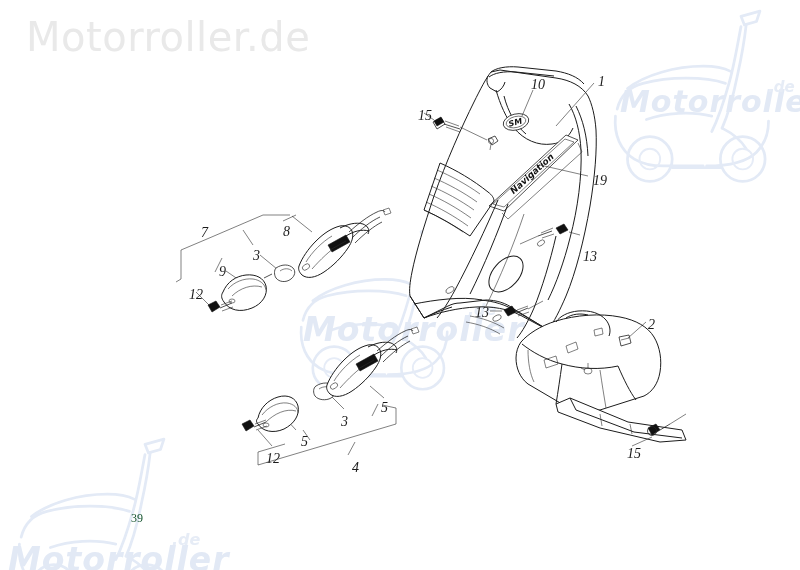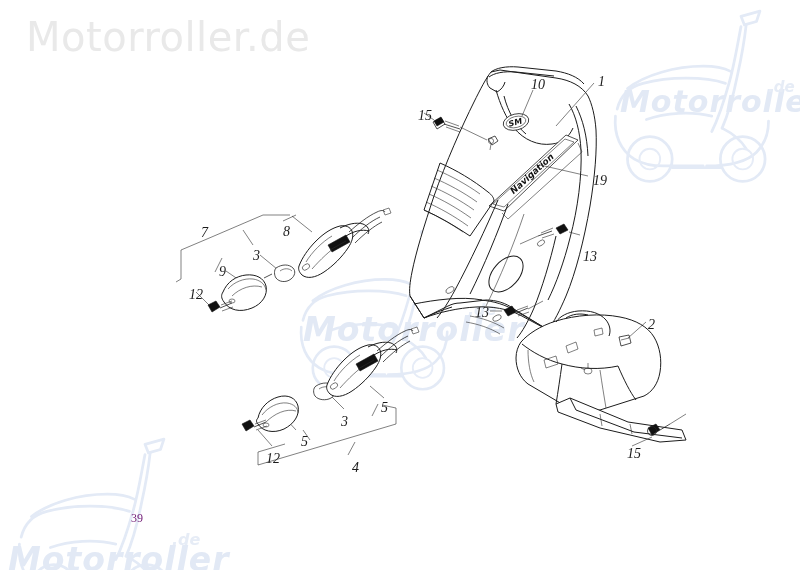--- a/index.html
+++ b/index.html
@@ -64,21 +64,21 @@
     font-size: 14px;
     font-style: italic;
     color: #1b1b1b;
     line-height: 1;
     white-space: nowrap;
   }
   .pagenum {
     position: absolute;
     font-family: "Liberation Serif", serif;
     font-size: 12px;
-    color: #701a75;
+    color: #14532d;
     white-space: nowrap;
   }
   svg { display: block; }
   .ln { fill: none; stroke: #1c1c1c; stroke-width: 1; }
   .ln-thin { fill: none; stroke: #232323; stroke-width: 0.8; }
   .ln-hair { fill: none; stroke: #2c2c2c; stroke-width: 0.6; }
   .fillw { fill: #ffffff; stroke: #1c1c1c; stroke-width: 1; }
   .fillw-thin { fill: #ffffff; stroke: #222; stroke-width: 0.8; }
   .dark { fill: #111; stroke: #111; stroke-width: 0.6; }
   .wmstroke { fill: none; stroke: #e3eaf6; stroke-width: 3.2; stroke-linejoin: round; stroke-linecap: round; }

